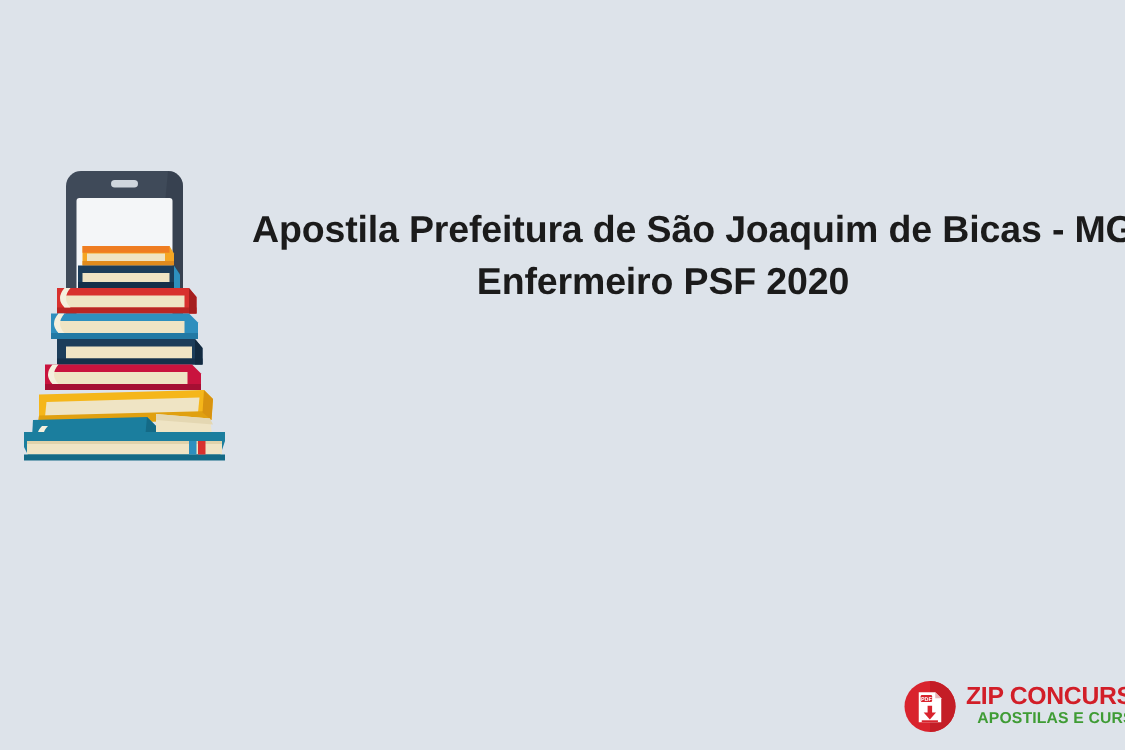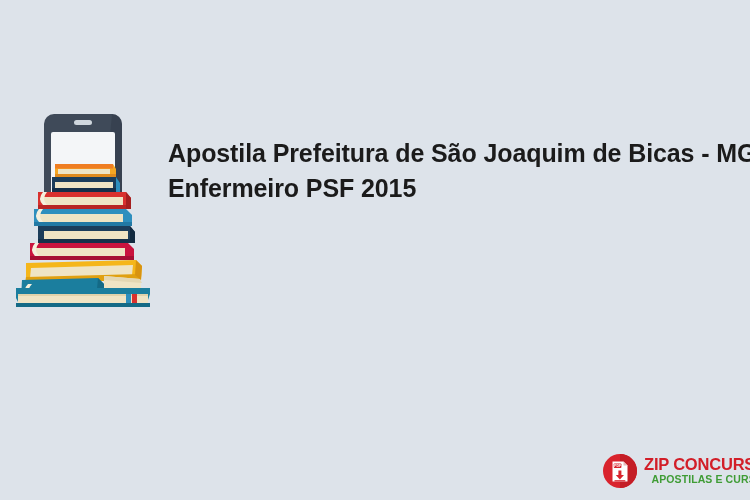--- a/index.html
+++ b/index.html
@@ -33,20 +33,21 @@
     width: 160px;
     height: 200px;
   }
 
   
   #title-block {
     position: absolute;
     left: 168px;
     top: 136px;
     width: 548px;
+    text-align: center;
   }
   .title-line {
     font-family: "Liberation Sans", sans-serif;
     font-size: 25px;
     font-weight: bold;
     color: #1b1b1b;
     line-height: 35px;
     letter-spacing: -0.1px;
     white-space: nowrap;
   }
@@ -179,21 +180,21 @@
         <rect x="10" y="186" width="130" height="2" fill="#e0d2aa"></rect>
         <rect x="8" y="195" width="134" height="4" fill="#146a86"></rect>
         <rect x="118" y="186" width="5" height="9" fill="#2e8fbe"></rect>
         <rect x="124" y="186" width="5" height="9" fill="#d8312e"></rect>
       </g>
     </svg>
   </div>
 
   <div id="title-block">
     <div class="title-line">Apostila Prefeitura de São Joaquim de Bicas - MG</div>
-    <div class="title-line">Enfermeiro PSF 2015</div>
+    <div class="title-line">Enfermeiro PSF 2020</div>
   </div>
 
   <div id="logo">
     <div id="logo-mark">
       <svg viewBox="0 0 36 36" xmlns="http://www.w3.org/2000/svg">
         <circle cx="18" cy="18" r="17" fill="#d9232d"></circle>
         <path d="M18 1 a17 17 0 0 1 0 34 z" fill="#c41d26"></path>
 
         <path d="M10.5 8.5 h11 l4 4 v16 h-15 z" fill="#ffffff"></path>
         <path d="M21.5 8.5 l4 4 h-4 z" fill="#e8b7ba"></path>

